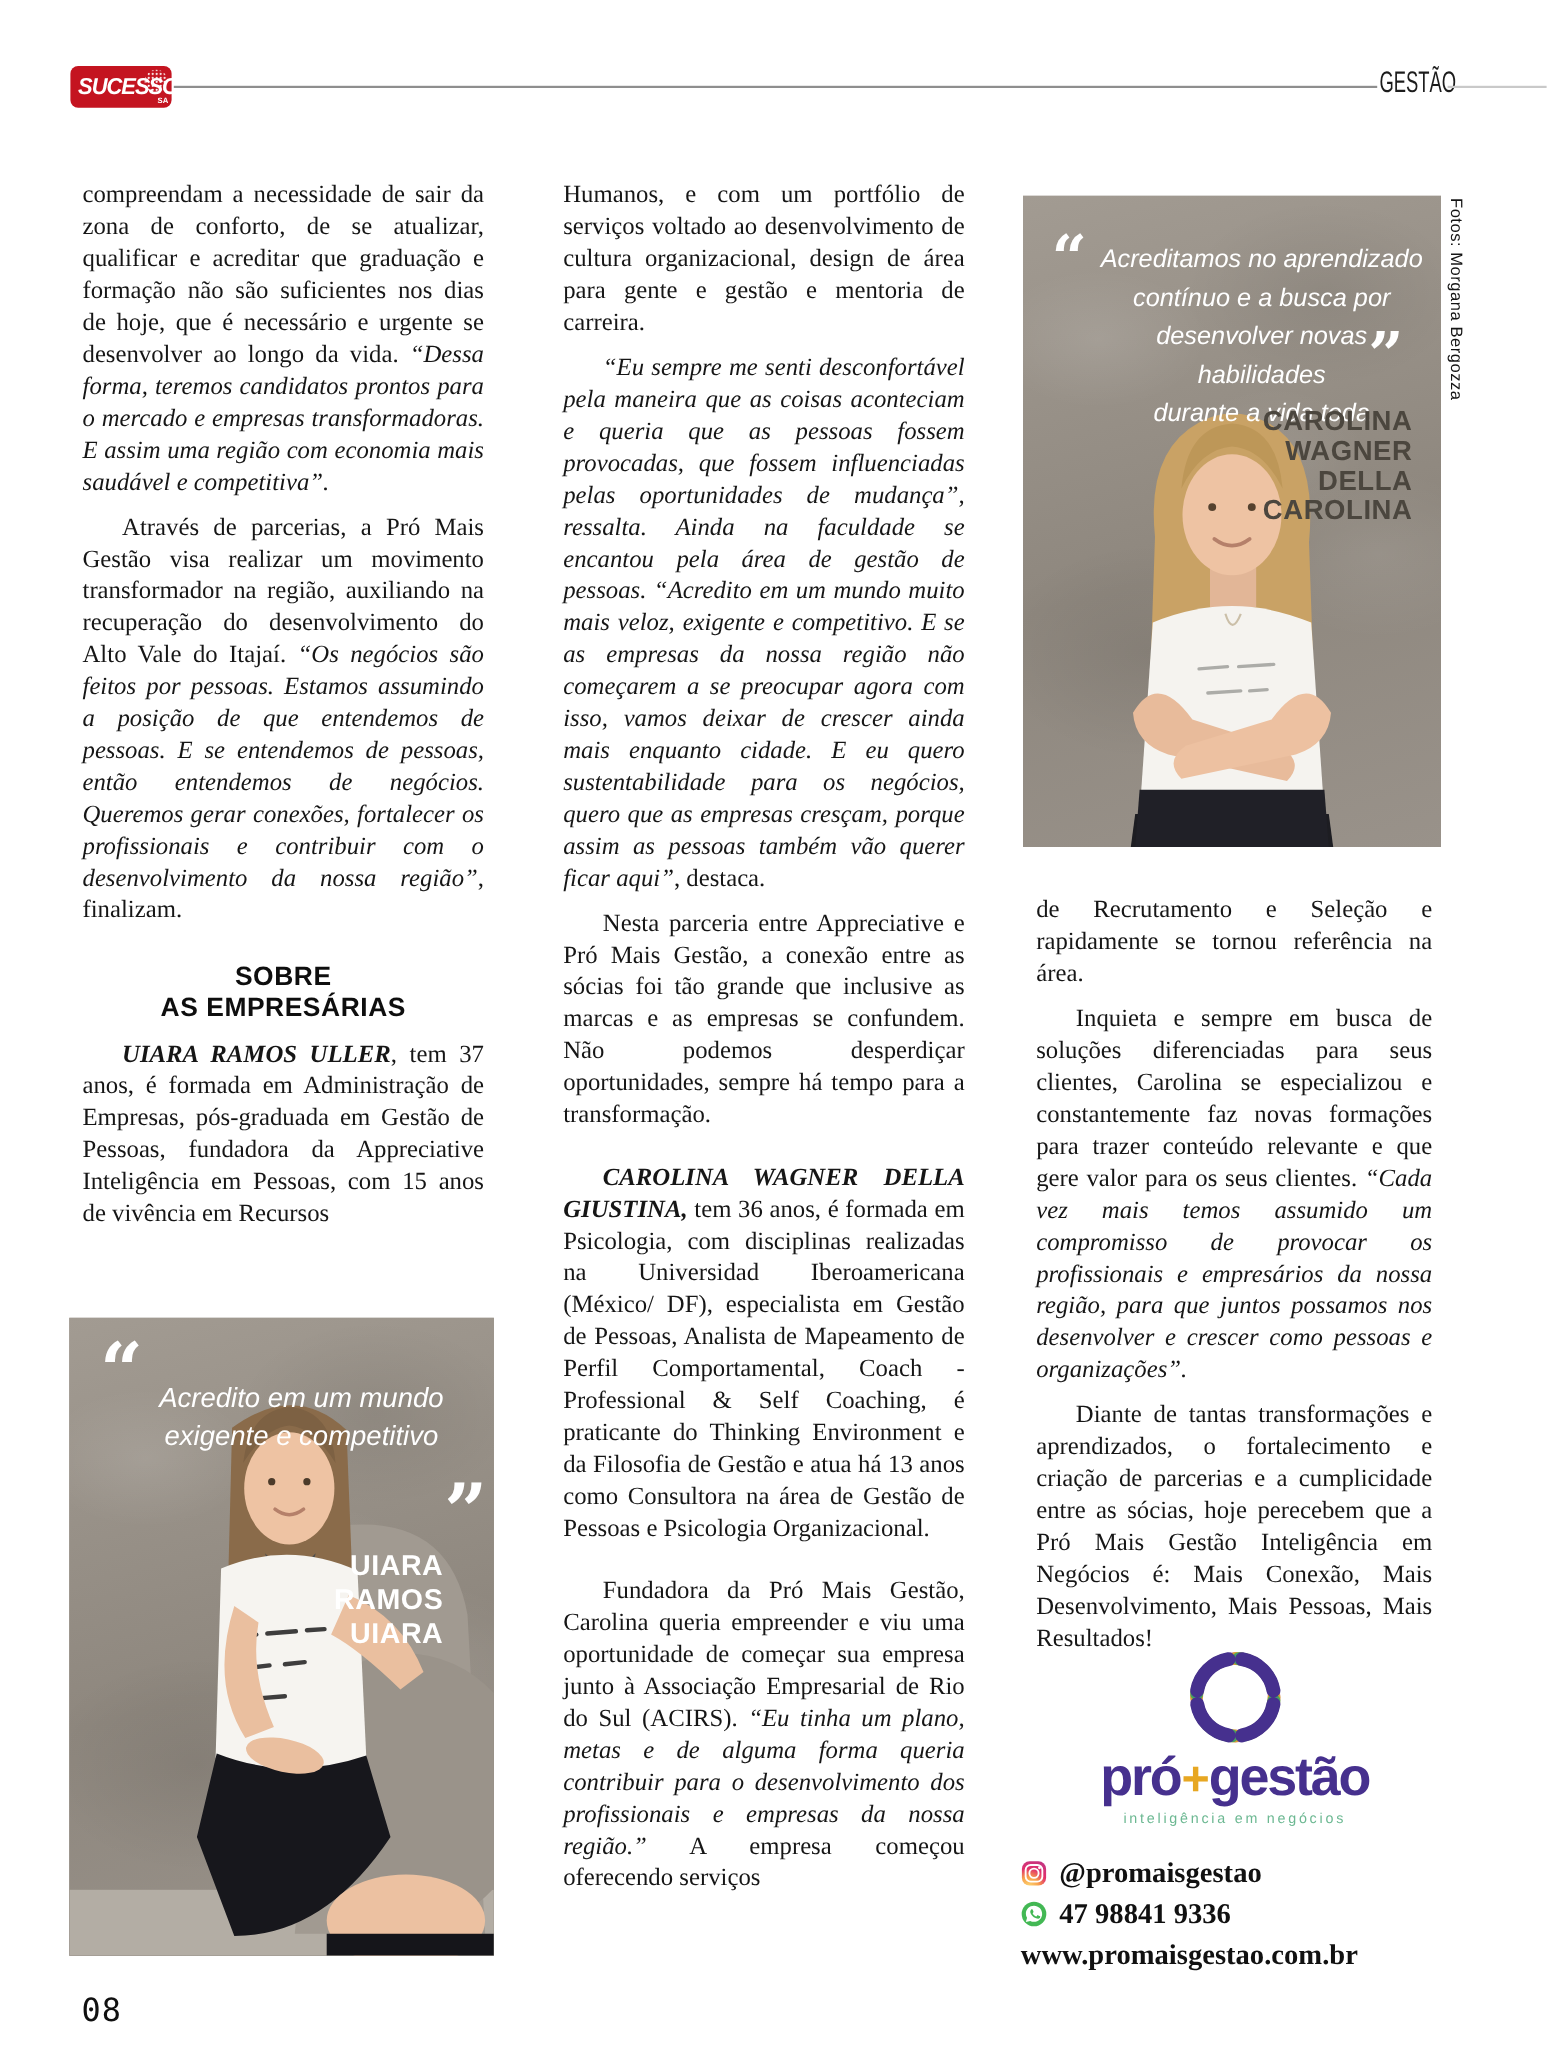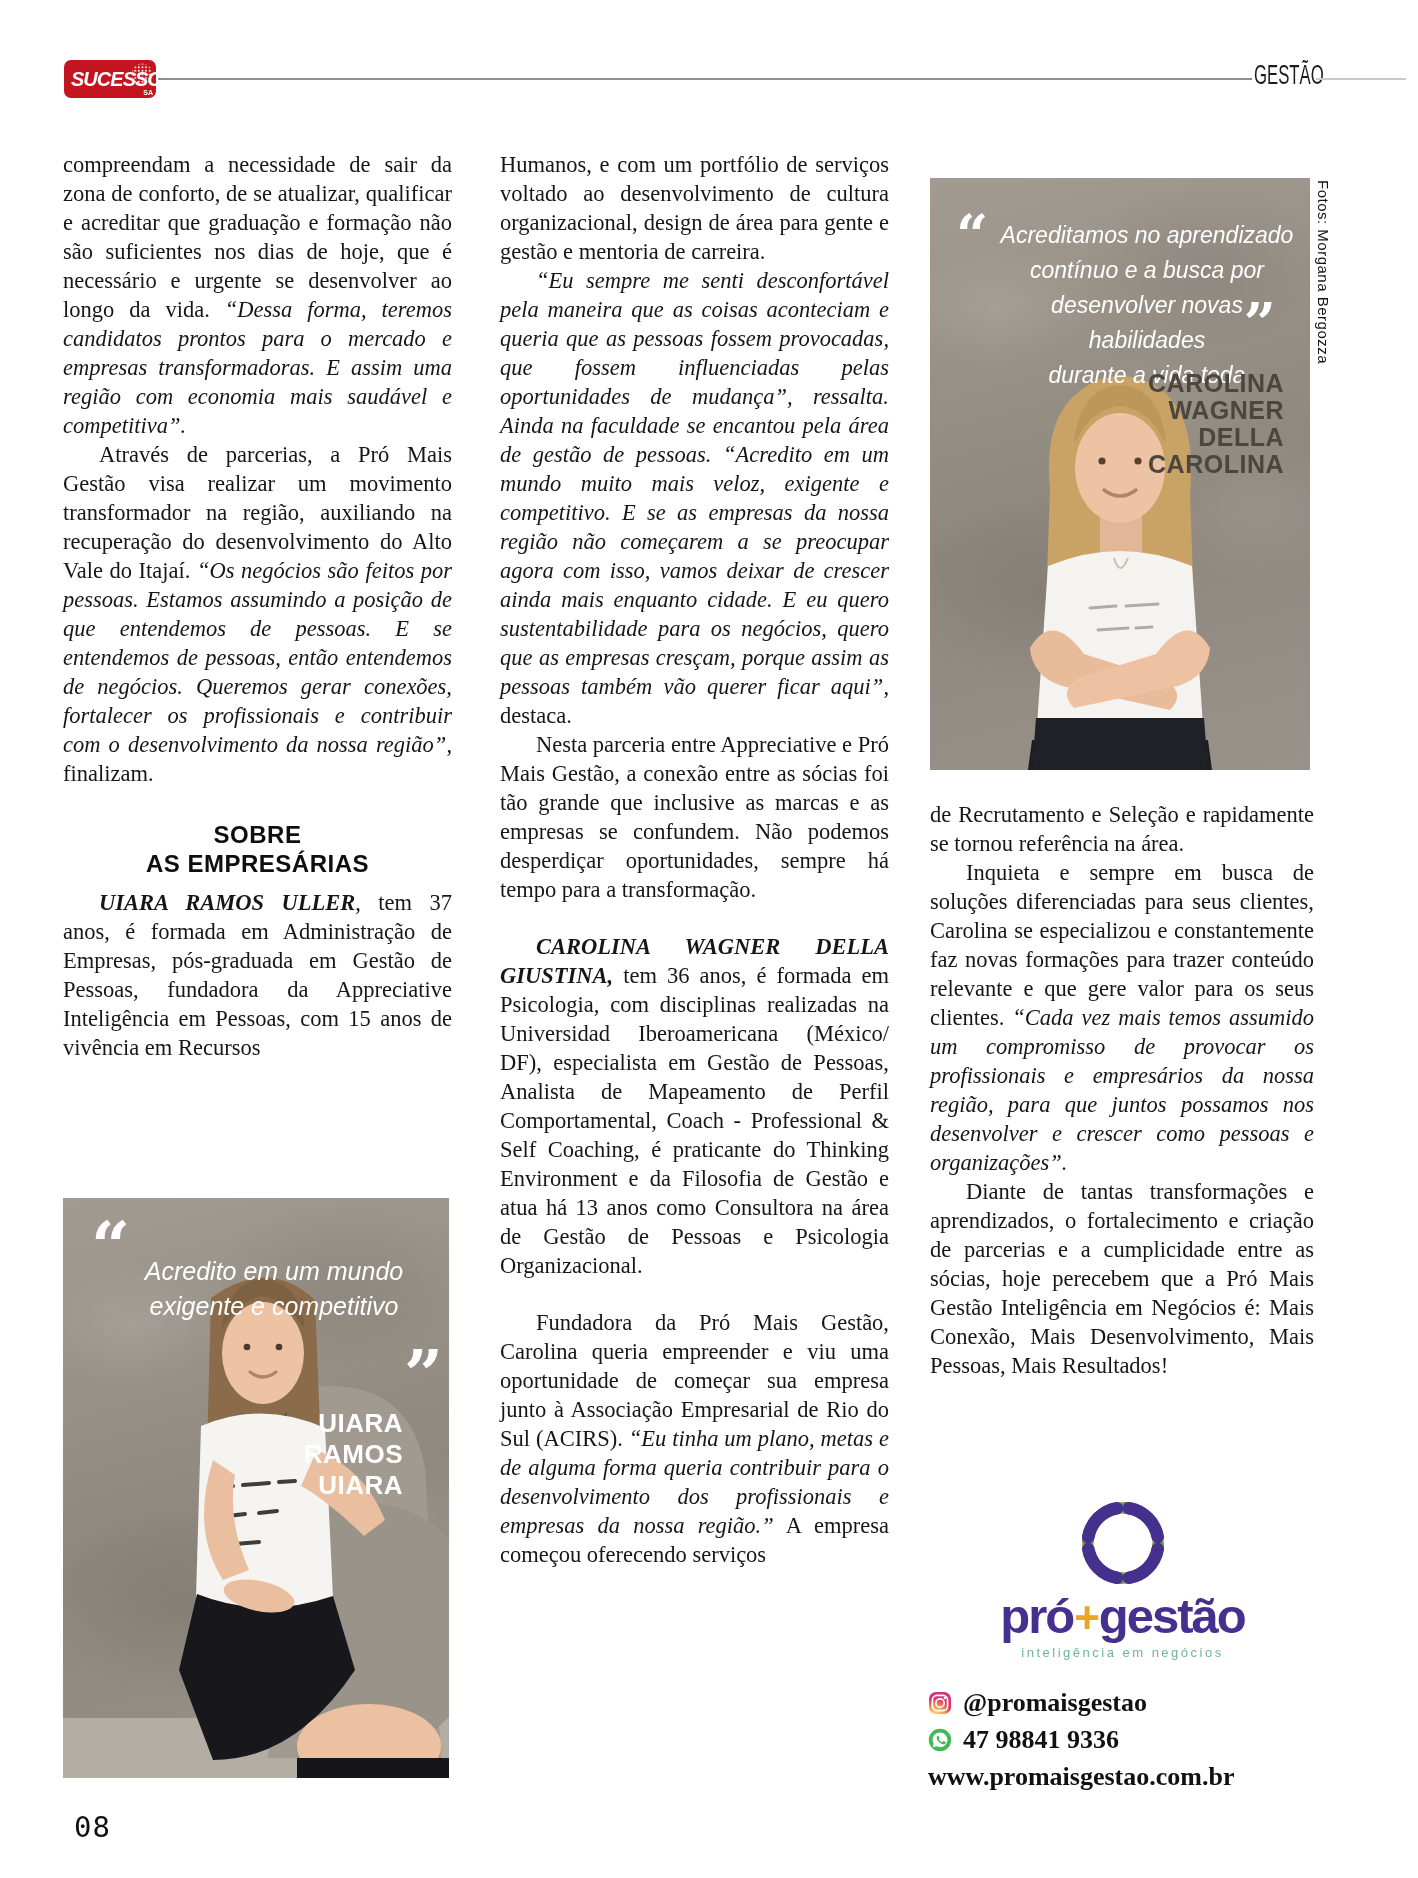--- a/index.html
+++ b/index.html
@@ -18,21 +18,21 @@
   .rule-left{left:158px;top:78px;width:1094px;background:#8e8e8e;}
   .rule-right{left:1316px;top:78px;width:90px;background:#c9c9c9;}
   .section-label{position:absolute;left:1254px;top:60px;font-family:"Liberation Sans",sans-serif;
                  font-size:27px;color:#1c1c1c;transform:scaleX(.62);transform-origin:left center;letter-spacing:0;}
 
   
   .col{position:absolute;top:150px;font-size:22.5px;line-height:29px;text-align:justify;}
   .col1{left:63px;width:389px;}
   .col2{left:500px;width:389px;}
   .col3{left:930px;top:800px;width:384px;}
-  .body-p{margin:0;}
+  .body-p{margin:12px;}
   .body-p.indent{text-indent:36px;}
   .body-p.gap{margin-top:28px;}
   .run-r{font-style:normal;}
   .run-i{font-style:italic;}
   .run-bi{font-style:italic;font-weight:bold;}
   .subhead{margin:32px 0 10px;text-align:center;font-family:"Liberation Sans",sans-serif;
            font-weight:800;font-size:24px;line-height:29px;letter-spacing:.5px;color:#0e0e0e;}
 
   
   .photo{position:absolute;overflow:hidden;

